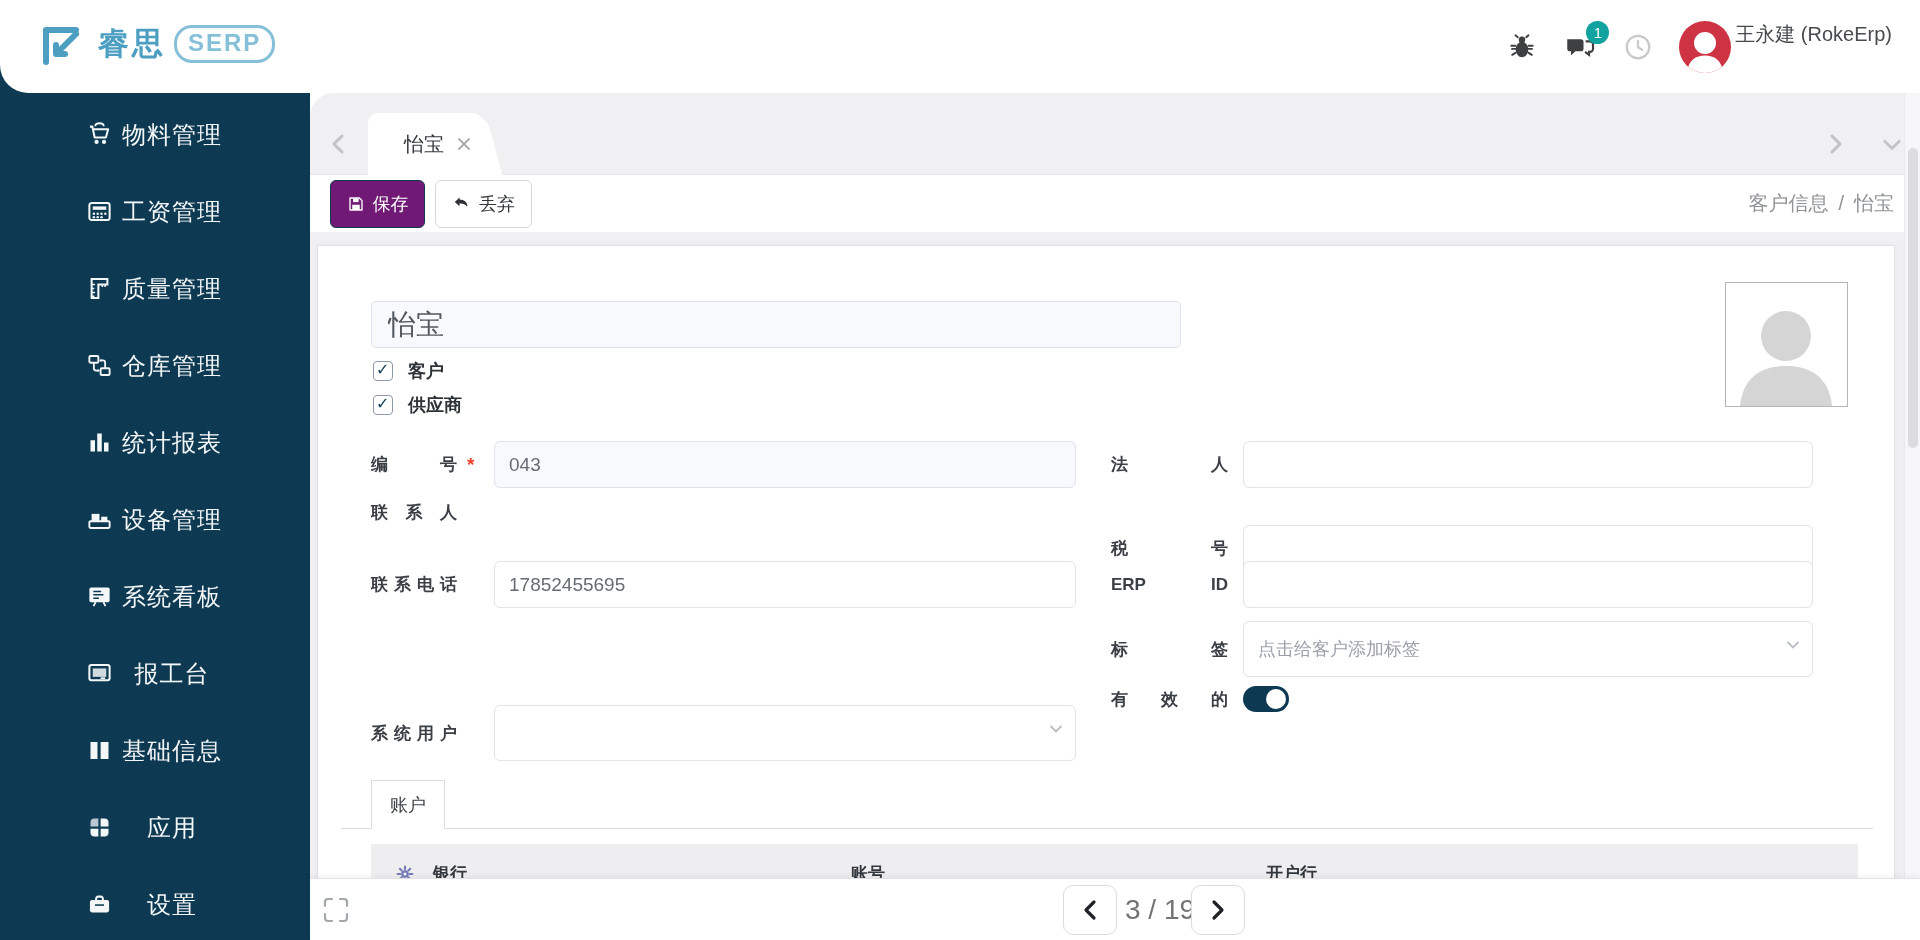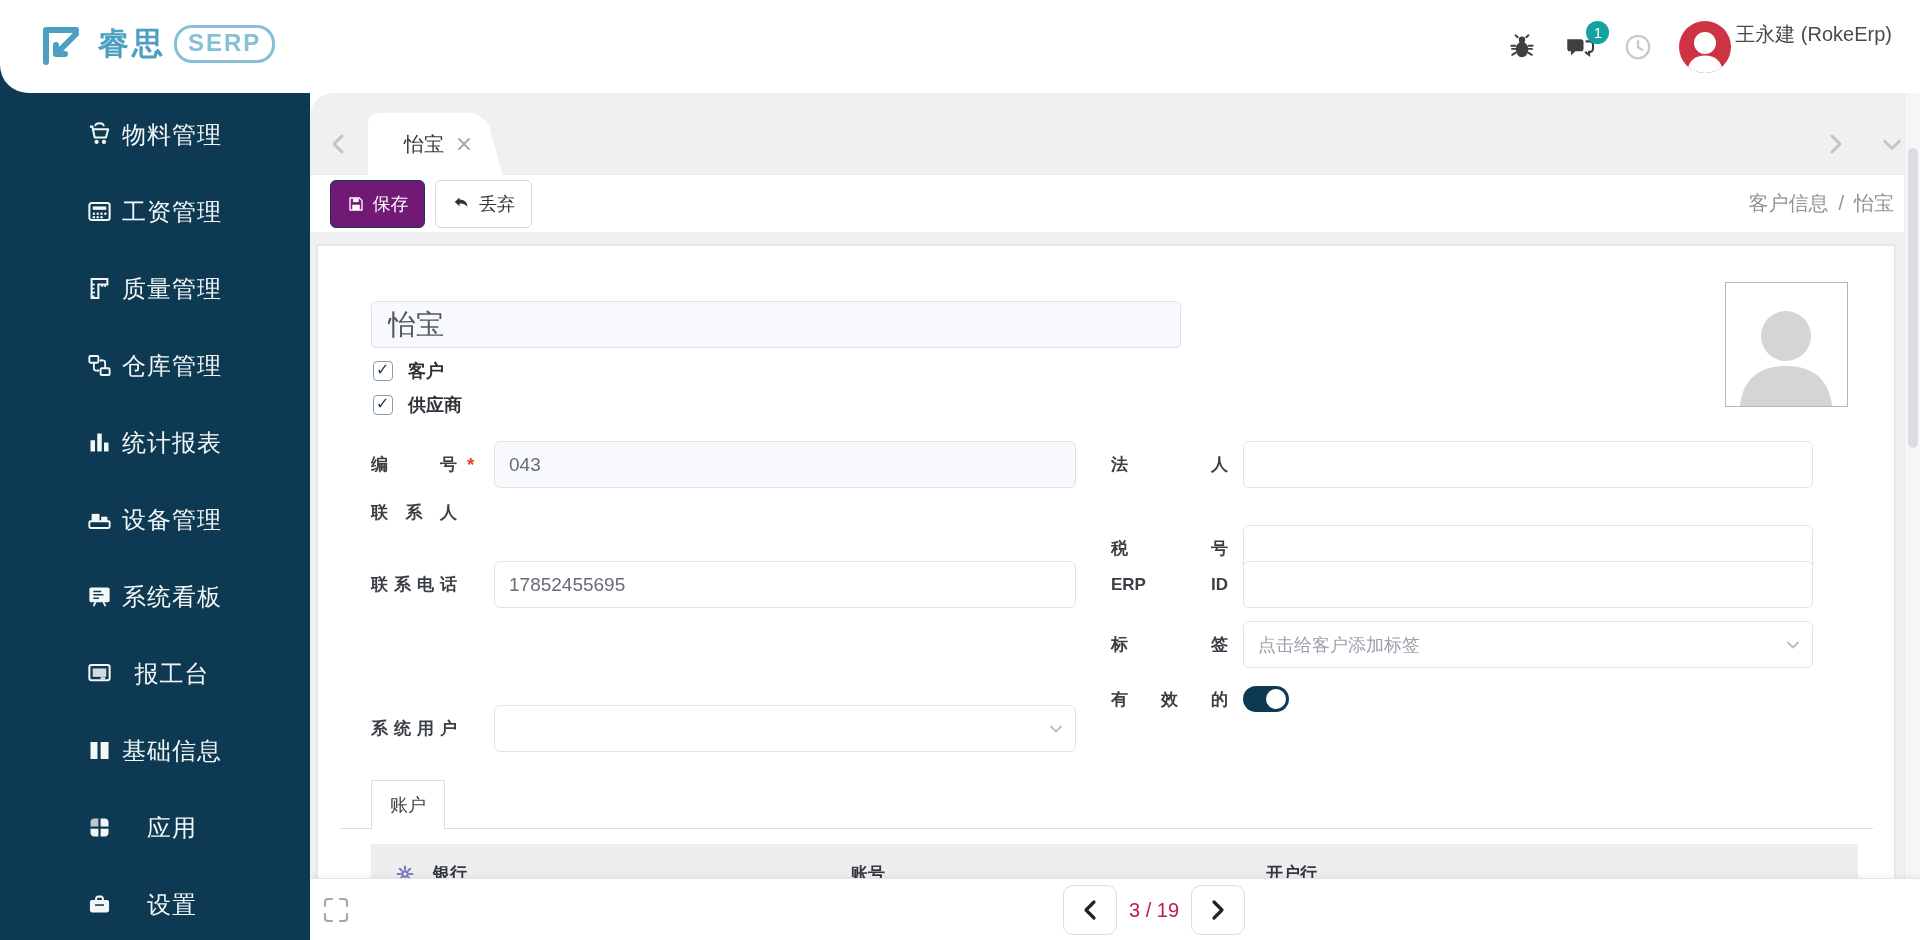--- a/index.html
+++ b/index.html
@@ -68,21 +68,21 @@
   .lw { width:86px; }
   .rw { width:117px; }
   .f-star { width:37px; padding-left:10px; color:#e8442e; font-size:19px; font-weight:bold; }
   .f-gapL { width:37px; }
   .f-gapR { width:15px; }
   .f-input { height:47px; border:1px solid #dfe3ea; border-radius:6px; background:#fff; font-size:19px; color:#666c74; padding:0 14px; font-family:inherit; }
   .f-input.shaded { background:#f8f9fd; border-color:#dde2ec; }
   .wL { width:582px; }
   .wR { width:570px; }
   .f-textarea { width:582px; height:68px; border:1px solid #dfe3ea; border-radius:6px; font-size:18px; color:#666c74; padding:10px 14px; resize:none; font-family:inherit; }
-  .f-select { position:relative; height:47px; border:1px solid #dfe3ea; border-radius:6px; background:#fff; display:flex; align-items:center; padding:0 14px; cursor:pointer; }
+  .f-select { position:relative; height:56px; border:1px solid #dfe3ea; border-radius:6px; background:#fff; display:flex; align-items:center; padding:0 14px; cursor:pointer; }
   .f-select .sel-caret { position:absolute; right:12px; top:16px; }
   .placeholder { font-size:18px; color:#9ba1aa; }
 
   .toggle { width:46px; height:26px; background:#0d3a52; border-radius:13px; position:relative; cursor:pointer; }
   .toggle .knob { position:absolute; right:3px; top:3px; width:20px; height:20px; background:#fff; border-radius:50%; }
 
   .avatar-box { position:absolute; left:1407px; top:36px; width:123px; height:125px; background:#fff; border:1px solid #b6b6b8; display:flex; align-items:flex-end; justify-content:center; overflow:hidden; }
 
   .nb-tab { position:absolute; left:53px; top:534px; width:74px; height:49px; background:#fff; border:1px solid #dcdcdf; border-bottom:none; display:flex; align-items:center; justify-content:center; font-size:18px; color:#3f4449; z-index:2; cursor:pointer; }
   .nb-line { position:absolute; left:23px; top:582px; width:1532px; height:1px; background:#dcdcdf; }
@@ -90,21 +90,21 @@
   .table-header { position:absolute; left:53px; top:598px; width:1487px; height:60px; background:#eeeef0; }
   .th-cell { position:absolute; top:0; height:60px; line-height:60px; font-size:17px; font-weight:bold; color:#33383e; }
   .th-gear { position:absolute; left:24px; top:20px; width:20px; height:20px; cursor:pointer; }
   .th-bank { left:62px; } .th-account { left:480px; } .th-branch { left:895px; }
 
   
   .footer { position:absolute; left:0; bottom:0; width:100%; height:62px; background:#fff; border-top:1px solid #e3e3e6; box-shadow:0 -2px 6px rgba(0,0,0,0.05); z-index:5; }
   .expand-btn { position:absolute; left:10px; top:15px; width:32px; height:32px; cursor:pointer; }
   .pager { position:absolute; left:753px; top:6px; display:flex; align-items:center; gap:8px; }
   .pg-btn { width:54px; height:50px; background:#fff; border:1px solid #dcdcdf; border-radius:10px; display:flex; align-items:center; justify-content:center; cursor:pointer; }
-  .pg-text { font-size:20px; color:#be185d; width:58px; text-align:center; white-space:nowrap; }
+  .pg-text { font-size:28px; color:#737373; width:58px; text-align:center; white-space:nowrap; }
 
   
   .scrollbar { position:absolute; right:0; top:0; width:16px; height:785px; background:#f6f6f8; border-left:1px solid #eaeaec; z-index:4; }
   .scroll-thumb { position:absolute; left:3px; top:55px; width:10px; height:300px; background:#dcdce0; border-radius:5px; }
 </style>
 </head>
 <body>
 
 <div class="screen">
 

